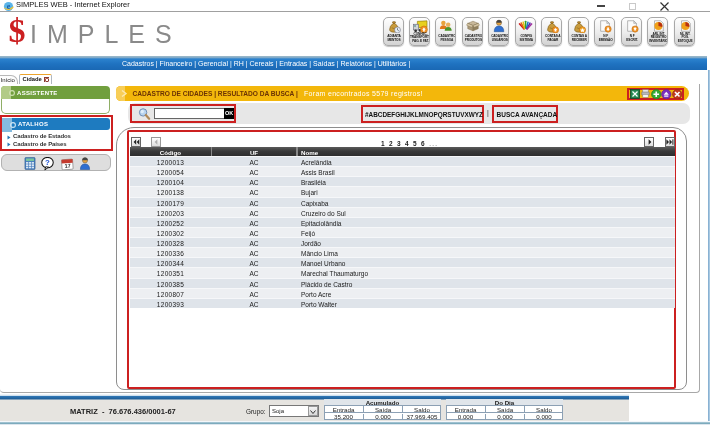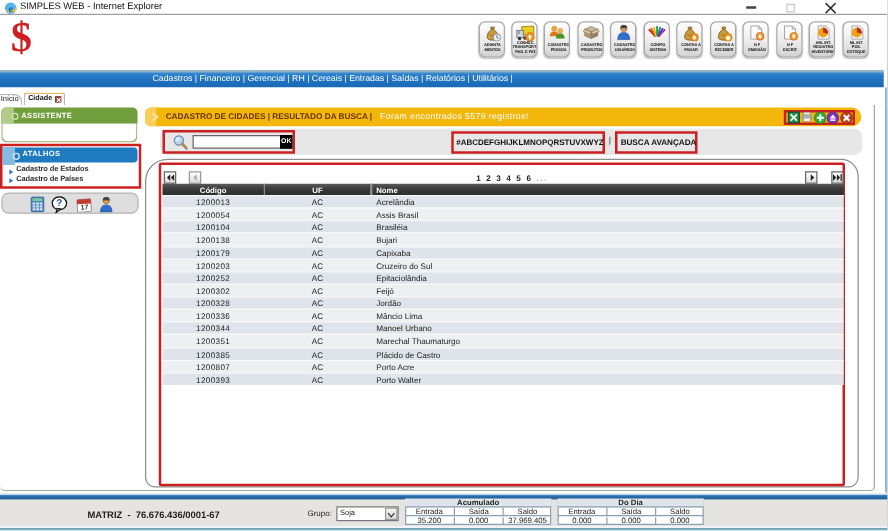--- a/index.html
+++ b/index.html
@@ -19,20 +19,21 @@
   <span class="abs" style="left:16px;top:0;font-size:7.5px;color:#111;">SIMPLES WEB - Internet Explorer</span>
   <span class="abs" style="left:597px;top:5px;width:8px;height:1.5px;background:#444;"></span>
   <span class="abs" style="left:629px;top:2.5px;width:7px;height:7px;border:1px solid #c9c9c9;"></span>
   <svg class="abs" style="left:660px;top:2px;" width="9" height="9" viewBox="0 0 9 9">
       <path d="M0.5 0.5 L8.5 8.5 M8.5 0.5 L0.5 8.5" stroke="#333" stroke-width="1.2"></path>
     </svg>
 </div>
 
 <div class="abs" style="left:8px;top:13px;width:200px;height:36px;">
   <span class="abs" style="left:0.5px;top:-1px;font-family:'Liberation Serif',serif;font-size:34px;font-weight:bold;color:#cc2022;">$</span>
+  <span class="abs" style="left:22px;top:7px;font-size:25px;color:#8a8a8a;letter-spacing:10px;">IMPLES</span>
 </div>
 
 <div id="toolbar">
     <div class="abs" style="left:382.5px;top:17px;width:21px;height:29px;border:1px solid #a8a8a8;border-radius:5px;background:linear-gradient(180deg,#fefefe 0,#ececec 55%,#d2d2d2 100%);box-shadow:0 1px 1px rgba(0,0,0,0.25);overflow:hidden;">
       <svg style="position:absolute;left:2px;top:0.5px;" width="16" height="14" viewBox="0 0 18 16">
         <g>
           <path d="M8 5 Q4 8 4 12 Q4 15 9 15 Q14 15 14 12 Q14 8 10 5 Z" fill="#c89b3c" stroke="#7a5a18" stroke-width="0.7"></path>
           <path d="M7 3.5 Q9 2.2 11 3.5 L10 5 Q9 5.6 8 5 Z" fill="#b8862c" stroke="#7a5a18" stroke-width="0.6"></path>
           <path d="M6.5 10 Q9 12 11.5 10" stroke="#8a6a20" stroke-width="0.7" fill="none"></path>
         </g>
@@ -405,21 +406,21 @@
       <div style="position:relative;width:545px;height:10.13px;background:#dfe4ea;border-top:1px solid #f6f7f9;color:#1a1a1a;font-size:6.5px;">
         <span style="position:absolute;left:0;top:2px;width:81px;text-align:center;letter-spacing:0.3px;">1200393</span>
         <span style="position:absolute;left:82px;top:2px;width:84px;text-align:center;">AC</span>
         <span style="position:absolute;left:171px;top:2px;">Porto Walter</span>
       </div>
     </div>
 </div>
 
 <div class="abs" style="left:707.5px;top:70px;width:2.5px;height:351px;background:linear-gradient(90deg,#7aa6cc,#b8d4e8);"></div>
 
-<div class="abs" style="left:0;top:393.5px;width:710px;height:31.5px;background:linear-gradient(180deg,#fdfdfd 0,#cfe0ee 1.5px,#2e74b2 2.5px,#1d5d97 5px,#e6e4e0 6px,#e6e4e0 100%);">
+<div class="abs" style="left:0;top:393.5px;width:629px;height:31.5px;background:linear-gradient(180deg,#fdfdfd 0,#cfe0ee 1.5px,#2e74b2 2.5px,#1d5d97 5px,#e6e4e0 6px,#e6e4e0 100%);">
   <div id="bottombar">
       <span class="abs" style="left:70px;top:13.5px;font-size:7.5px;font-weight:bold;color:#222;white-space:pre;">MATRIZ  -  76.676.436/0001-67</span>
       <span class="abs" style="left:246px;top:14px;font-size:6.4px;color:#222;">Grupo:</span>
       <span class="abs" style="left:269px;top:11px;width:50px;height:12px;background:#fff;border:1px solid #777;">
         <span style="position:absolute;left:2px;top:2px;font-size:6px;color:#222;">Soja</span>
         <span style="position:absolute;right:0.5px;top:0.5px;width:10px;height:10px;background:linear-gradient(#f4f4f4,#d8d8d8);border:1px solid #999;">
           <svg width="8" height="8" viewBox="0 0 8 8" style="position:absolute;left:0;top:1px;">
             <path d="M1.5 2.5 L4 5.5 L6.5 2.5" fill="none" stroke="#333" stroke-width="1"></path>
           </svg>
         </span>

